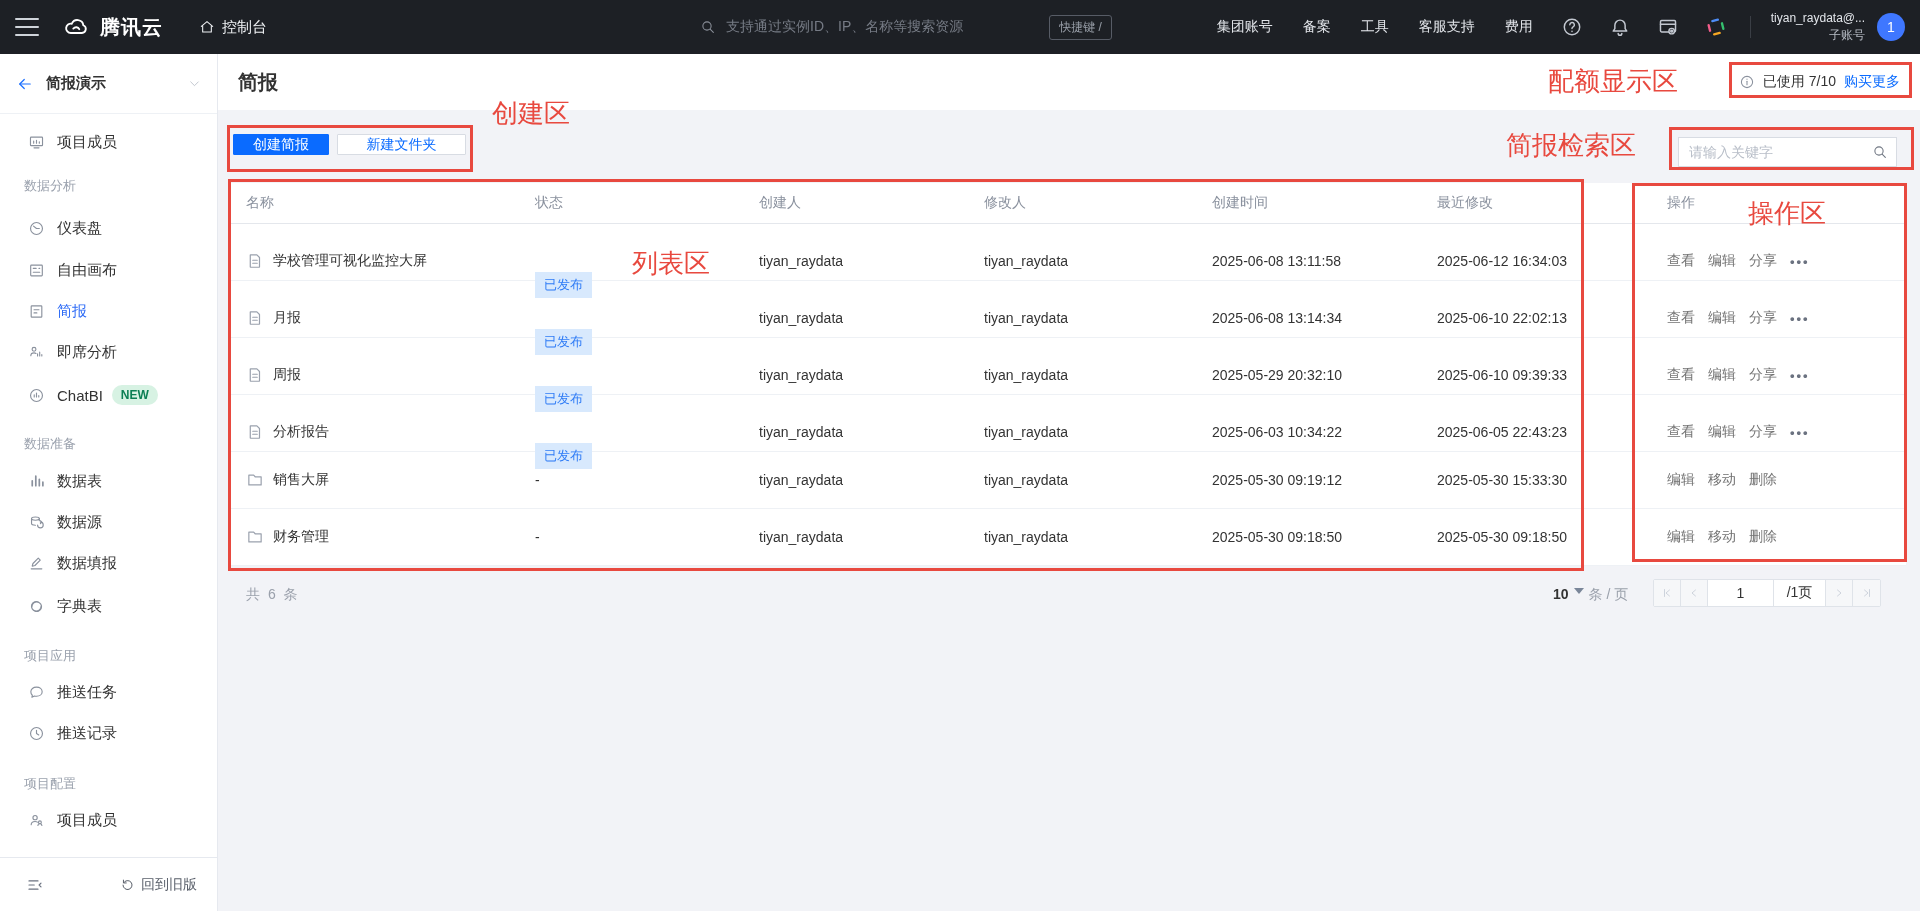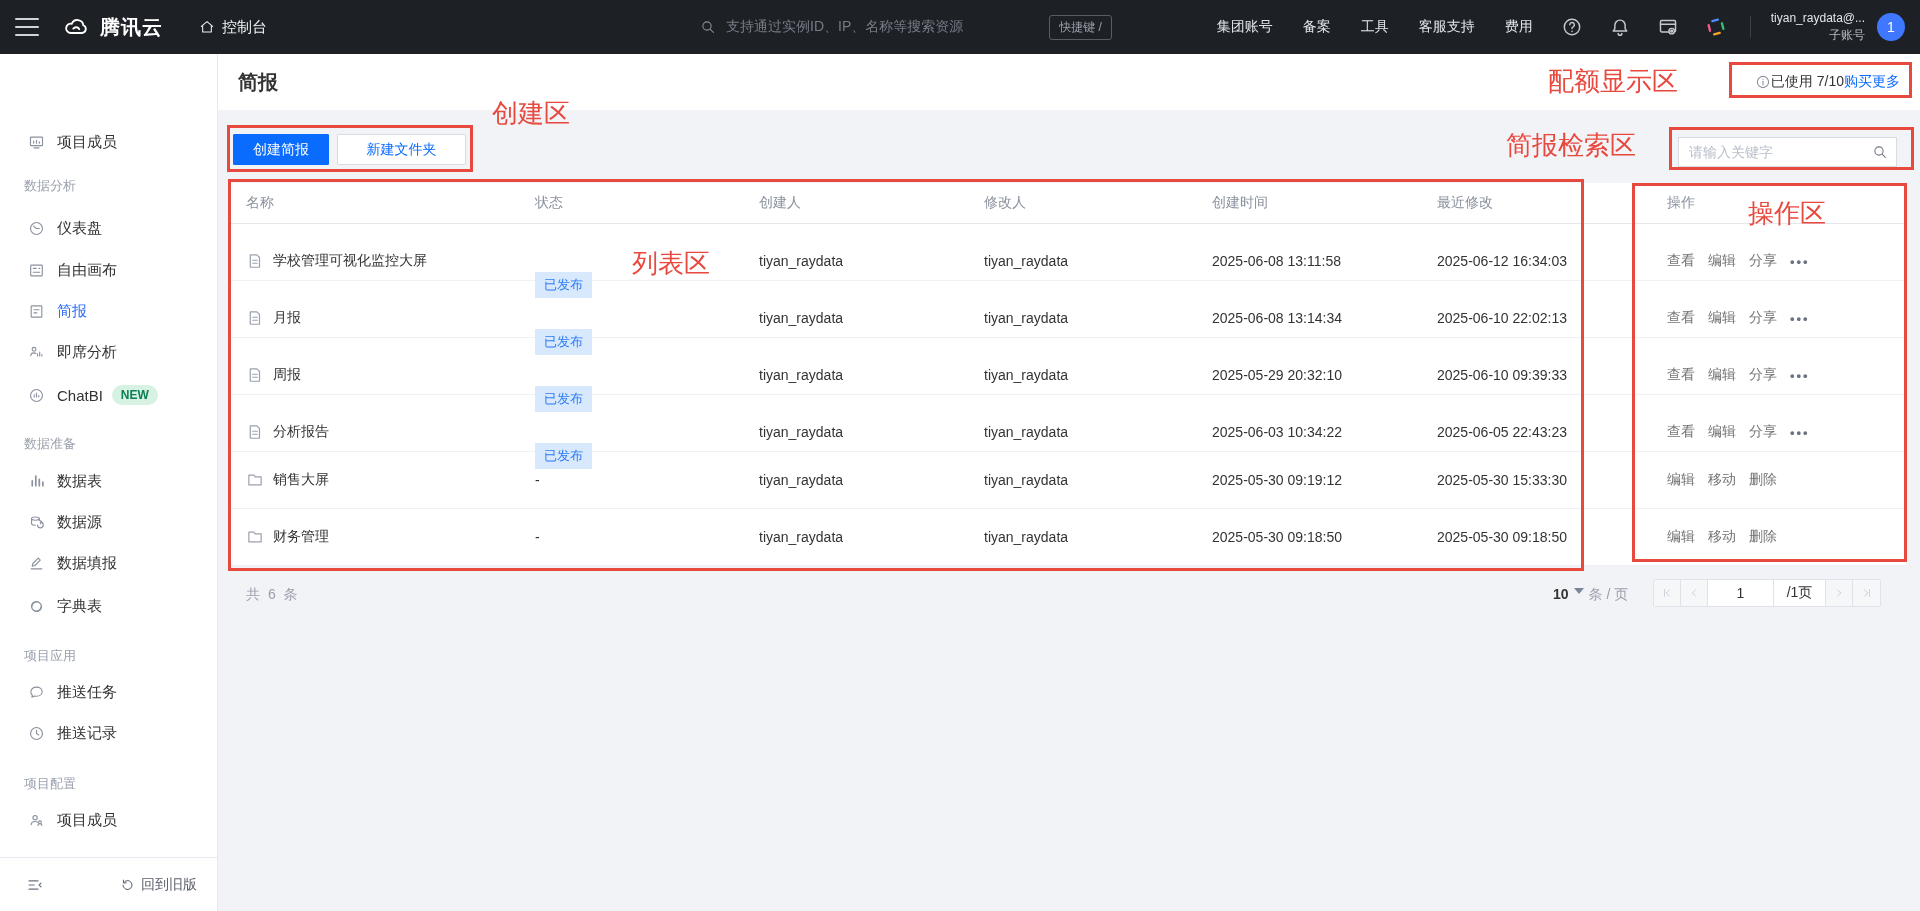--- a/index.html
+++ b/index.html
@@ -39,28 +39,28 @@
   .sb-item.selected { color:#2f6cf6; }
   .sb-section { position:absolute; left:0; width:100%; height:40px; line-height:40px; padding-left:24px; font-size:13px; color:#9aa1ad; }
   .badge-new { margin-left:9px; background:#d7f2e3; color:#0c7f54; font-size:12px; font-weight:700; padding:3px 9px; border-radius:11px; }
   .sb-footer { position:absolute; left:0; right:0; bottom:0; height:54px; border-top:1px solid #e6e9ef; display:flex; align-items:center; padding:0 20px 0 26px; background:#fff; }
   .sb-collapse { color:#6b7280; cursor:pointer; display:flex; }
   .sb-old { margin-left:auto; display:flex; align-items:center; gap:6px; font-size:14px; color:#595f6a; cursor:pointer;font-family:Liberation Serif, serif; }
 
   
   .page-header { position:absolute; left:218px; right:0; top:54px; height:56px; background:#fff; display:flex; align-items:center; padding:0 20px; z-index:5; }
   .page-title { font-size:20px; font-weight:700; color:#333; }
-  .quota { margin-left:auto; display:flex; align-items:center; gap:0; font-size:14px; }
+  .quota { margin-left:auto; display:flex; align-items:center; gap:8px; font-size:14px; }
   .quota .ic { color:#8a919d; display:flex; }
   .quota .used { color:#333; }
   .quota .buy { color:#0a6bff; cursor:pointer; }
 
   
   .content { position:absolute; left:218px; right:0; top:110px; bottom:0; background:#f2f3f7; }
-  .btn { position:absolute; height:31px; font-size:14px; border-radius:1px; cursor:pointer; font-family:inherit; }
+  .btn { position:absolute; height:21px; font-size:14px; border-radius:1px; cursor:pointer; font-family:inherit; }
   .btn-primary { left:15px; top:24px; width:96px; background:#0a6bff; border:1px solid #0a6bff; color:#fff; }
   .btn-secondary { left:119px; top:24px; width:129px; background:#fff; border:1px solid #d8dce3; color:#0a6bff; }
   .kw-search { position:absolute; left:1460px; top:27px; width:219px; height:30px; }
   .kw-search input { width:100%; height:100%; border:1px solid #d8dce3; background:#fff; padding:0 32px 0 10px; font-size:14px; color:#333; font-family:inherit; outline:none; }
   .kw-search input::placeholder { color:#b8bec8; }
   .kw-search .mag { position:absolute; right:9px; top:7px; color:#6f7682; cursor:pointer; }
 
   
   .table { position:absolute; left:12px; top:73px; width:1676px; background:#fff; }
   .t-head, .t-row { display:grid; grid-template-columns:289px 224px 225px 228px 225px 230px auto; align-items:center; padding-left:16px; }
@@ -170,20 +170,34 @@
     <span class="v-sep"></span>
     <div class="account">
       <div>tiyan_raydata@...</div>
       <div class="sub">子账号</div>
     </div>
     <div class="avatar">1</div>
   </div>
 </div>
 
 <div class="sidebar">
+  <div class="sb-header">
+    <span class="sb-back">
+        <svg width="18" height="18" viewBox="0 0 24 24" fill="none" stroke="currentColor" stroke-width="1.6" stroke-linecap="round" stroke-linejoin="round">
+          <path d="M19 12H5"></path>
+          <path d="M11 6l-6 6 6 6"></path>
+        </svg>
+      </span>
+    <span class="sb-project">简报演示</span>
+    <span class="sb-chevron">
+        <svg width="13" height="13" viewBox="0 0 24 24" fill="none" stroke="currentColor" stroke-width="1.6" stroke-linecap="round" stroke-linejoin="round">
+          <path d="M5 9l7 7 7-7"></path>
+        </svg>
+      </span>
+  </div>
   <div id="sb-items">
       <div class="sb-item" style="top: 68px;">
         <span class="ic">
           <svg width="17" height="17" viewBox="0 0 24 24" fill="none" stroke="currentColor" stroke-width="1.6" stroke-linecap="round" stroke-linejoin="round">
             <rect x="3.5" y="4.5" width="17" height="12" rx="1"></rect>
             <path d="M8 13v-3M12 13V9M16 13v-2"></path>
             <path d="M8.5 19.5h7"></path>
           </svg>
         </span>
         <span>项目成员</span>

